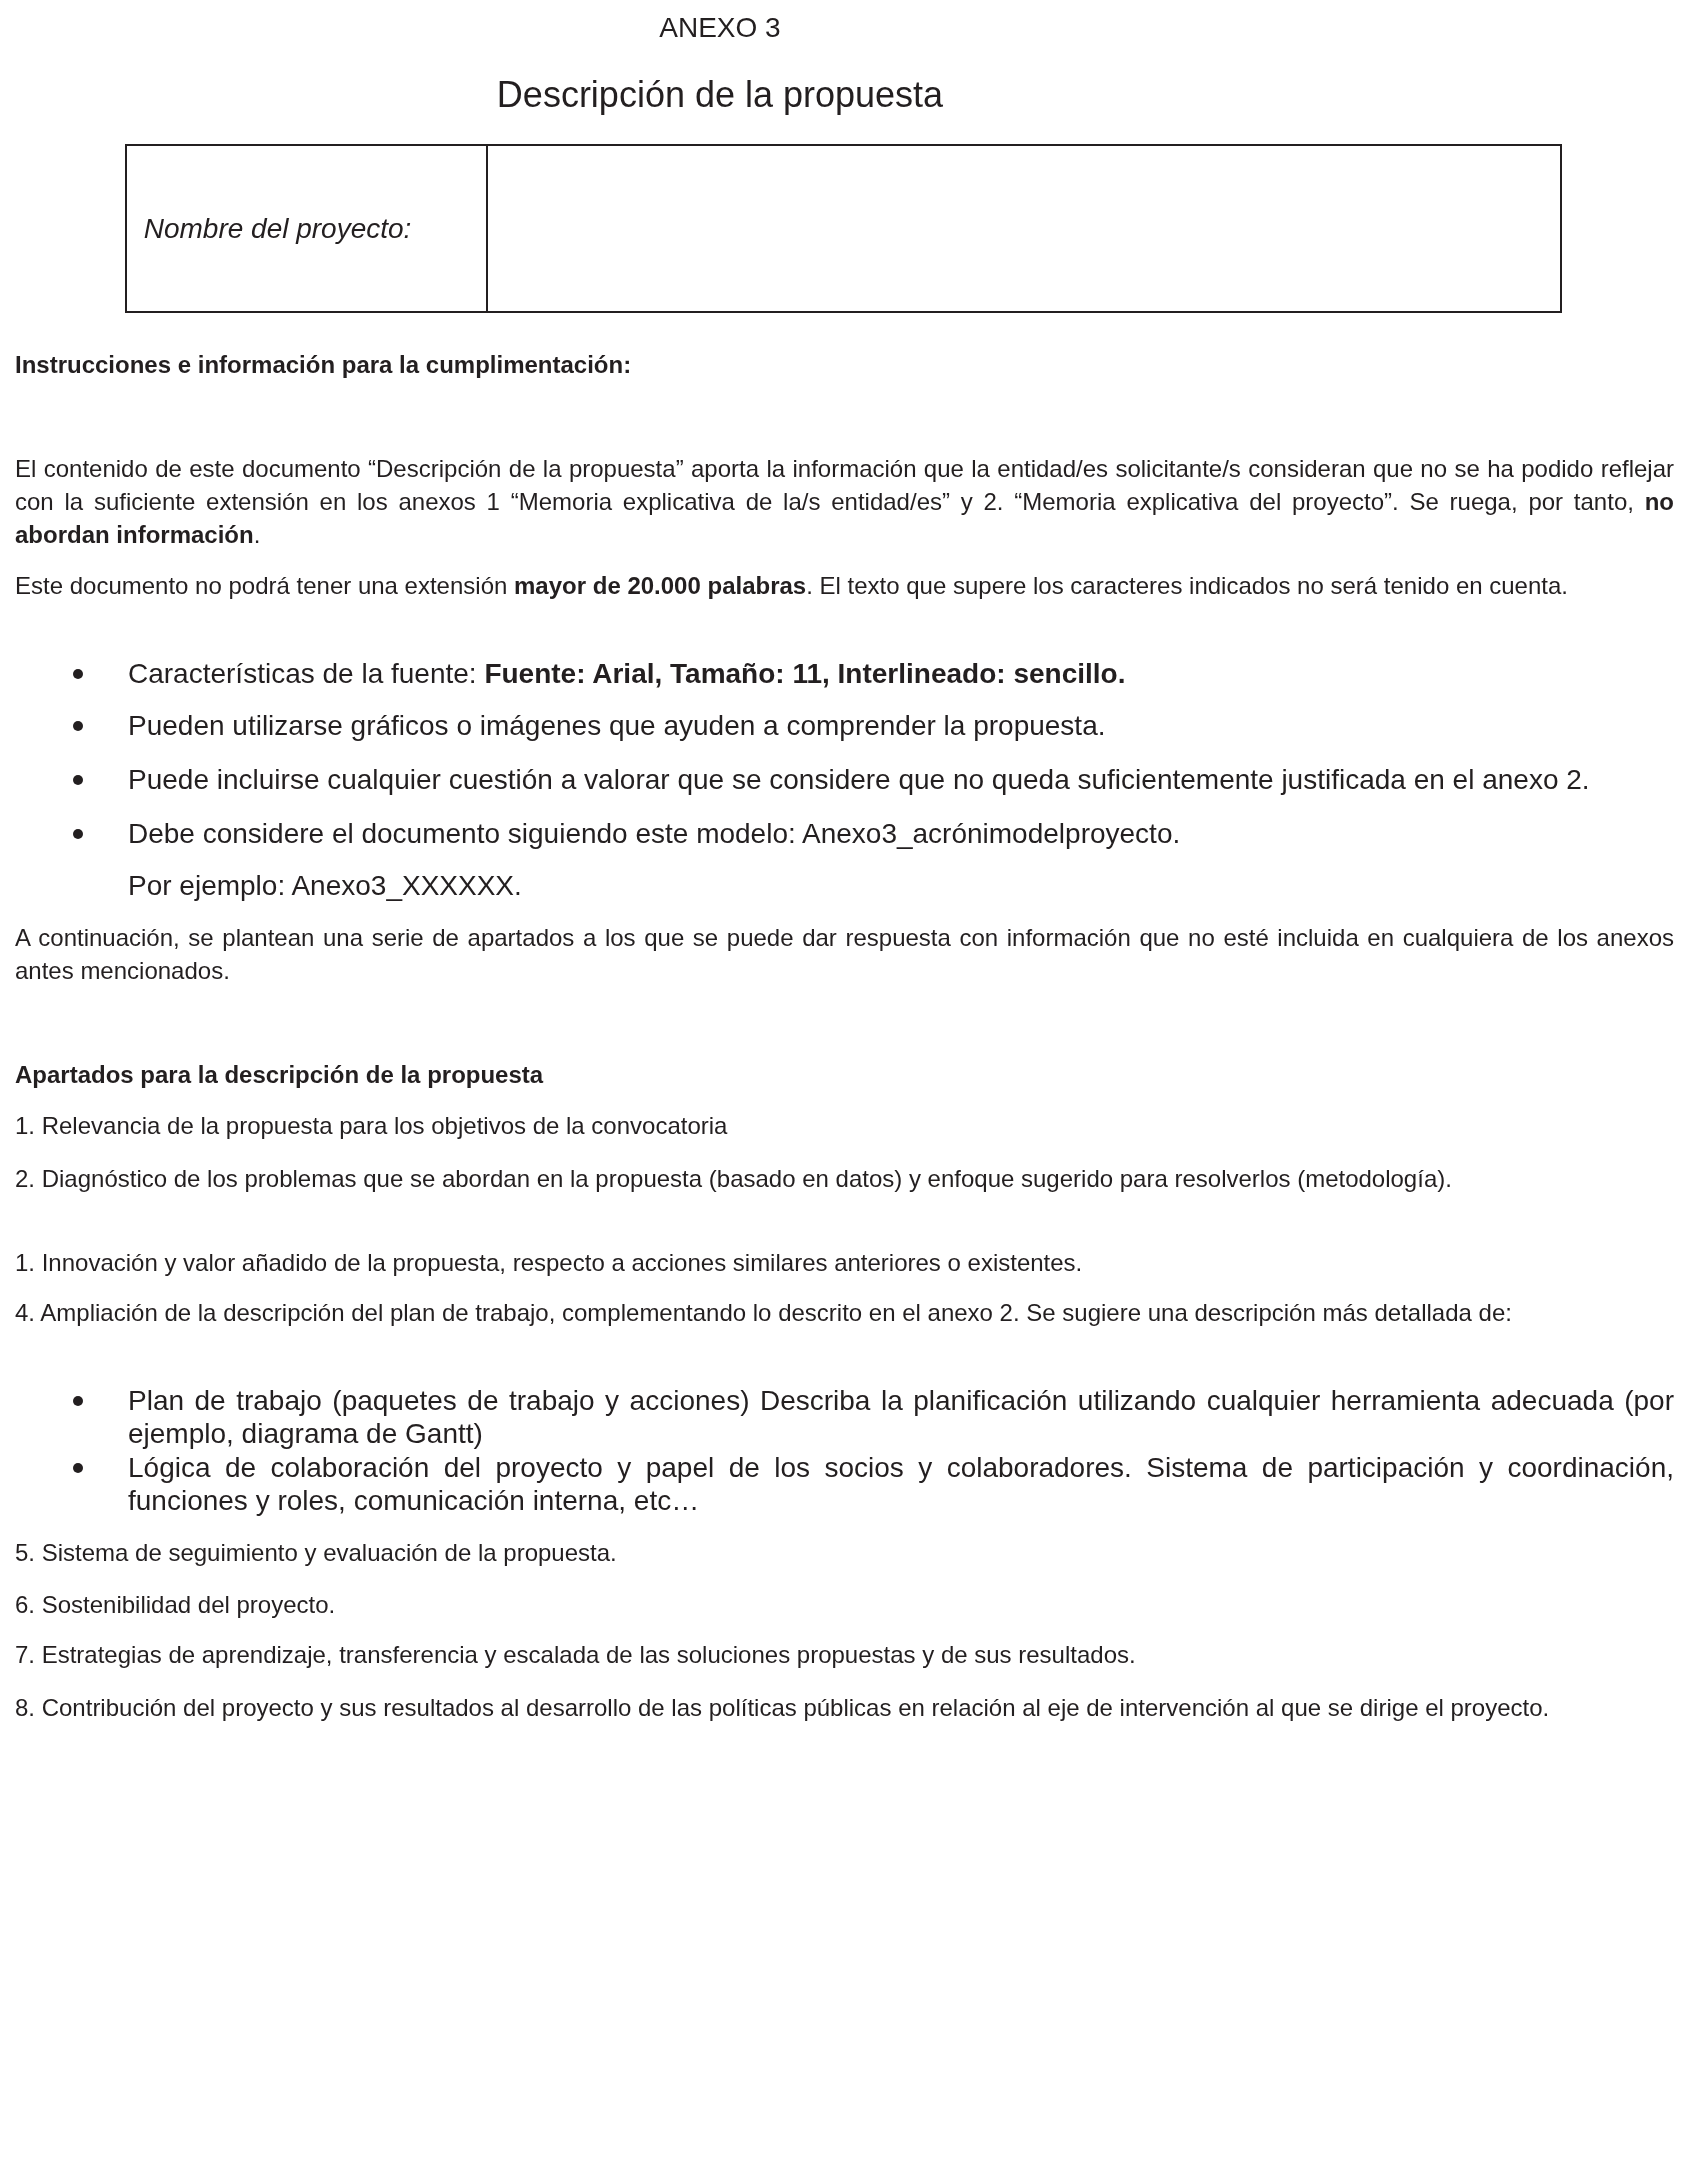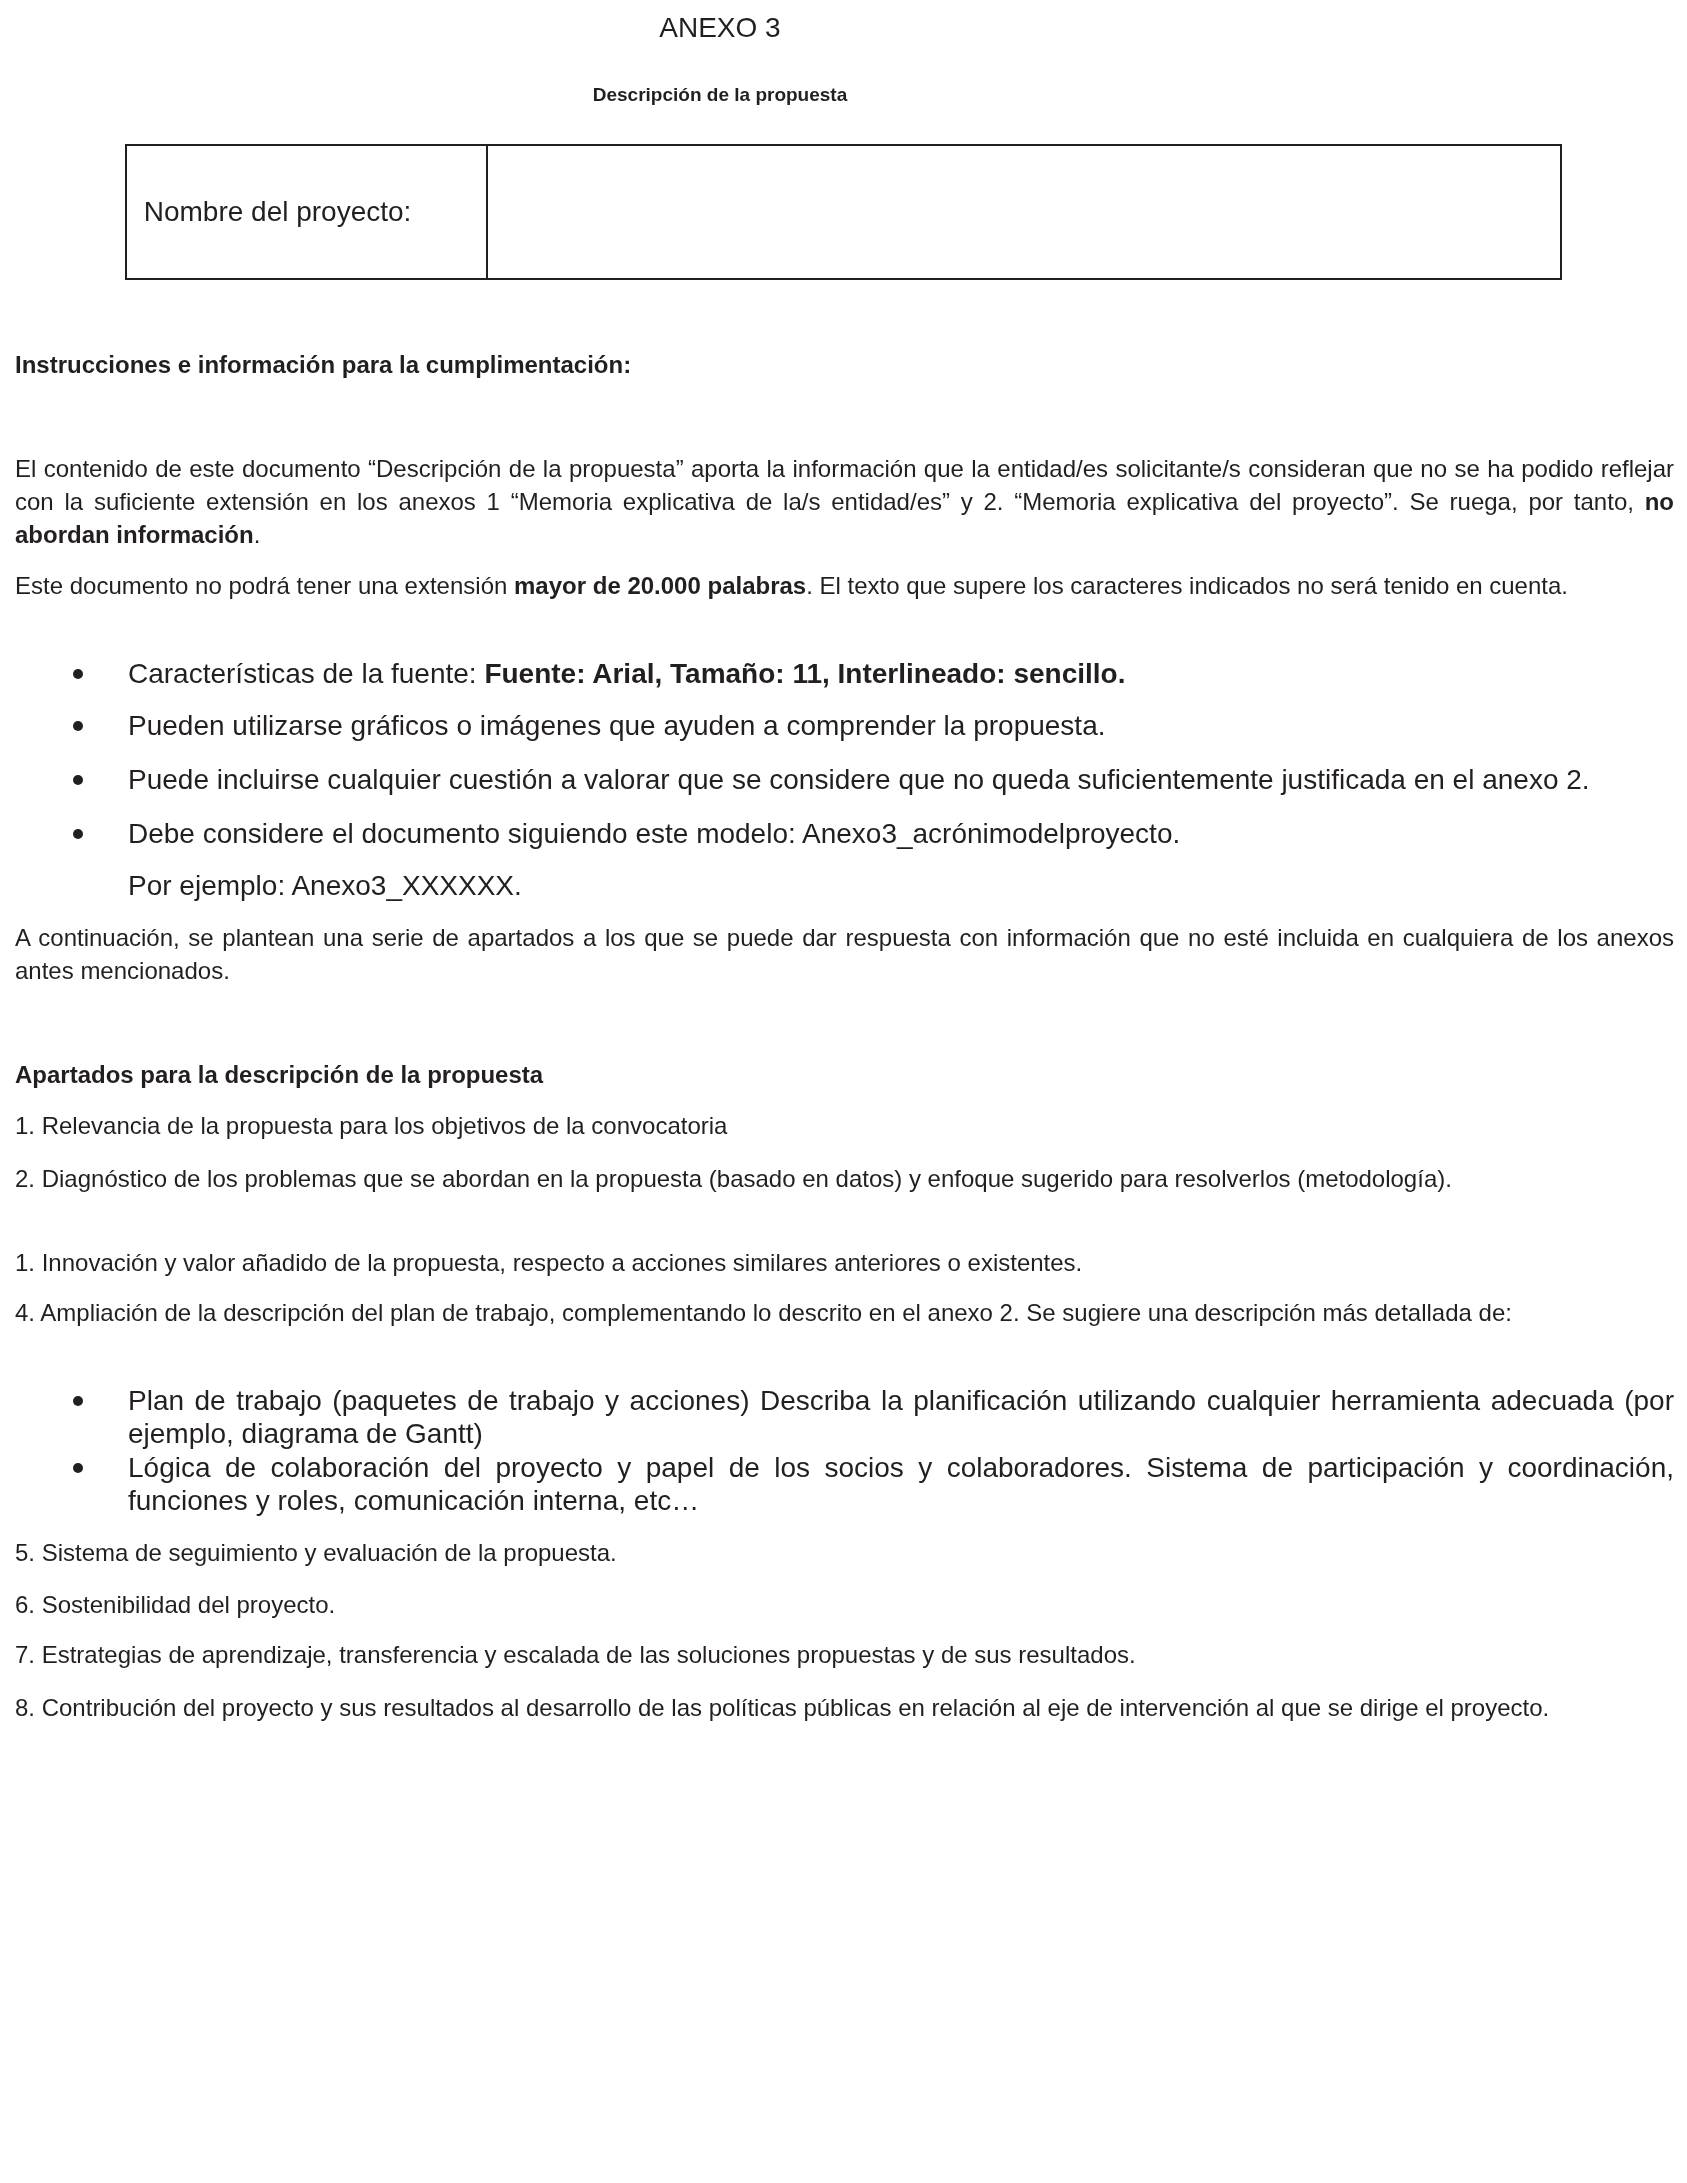--- a/index.html
+++ b/index.html
@@ -1,34 +1,34 @@
 <!DOCTYPE html>
 <html style="font-size:12px"><head>
 <meta charset="utf-8">
 <style>
   html, body { margin: 0; padding: 0; background: #ffffff; }
   body { width: 1688px; height: 2183px; position: relative; overflow: hidden;
          font-family: "Liberation Sans", sans-serif; color: #231f20; }
   .abs { position: absolute; }
   .center { left: 0; width: 1440px; text-align: center; }
   .title { font-size: 28px; line-height: 33px; }
-  .subtitle { font-size: 19px; line-height: 33px; font-weight: bold; text-align: center; }
+  .subtitle { font-size: 36px; line-height: 33px; font-weight: normal; text-align: center; }
   .block { left: 15px; width: 1659px; font-size: 24px; line-height: 33px;
            text-align: justify; text-align-last: left; }
   .heading { font-weight: bold; }
   .b { font-weight: bold; }
   .bullet-row { position: absolute; left: 15px; width: 1659px; font-size: 28px; line-height: 33px; }
   .bullet-dot { position: absolute; left: 58px; top: 12px; width: 10px; height: 10px;
                 border-radius: 50%; background: #231f20; }
   .bullet-text { position: absolute; left: 113px; width: 1546px; text-align: justify; text-align-last: left; }
   table.proj { position: absolute; left: 125px; top: 144px; width: 1437px; height: 135px;
                border-collapse: collapse; }
   table.proj td { border: 2.3px solid #231f20; padding: 0; vertical-align: middle; }
   table.proj td.label { width: 342px; font-size: 28px; padding-left: 16.7px; }
-  table.proj tr { height: 134px; }
+  table.proj tr { height: 167px; font-style: italic; }
 </style>
 </head>
 <body>
 
 <div class="abs center title" style="top:10.6px;">ANEXO 3</div>
 <div class="abs center subtitle" style="top:78px;">Descripción de la propuesta</div>
 
 <table class="proj">
   <tbody>
       <tr>

